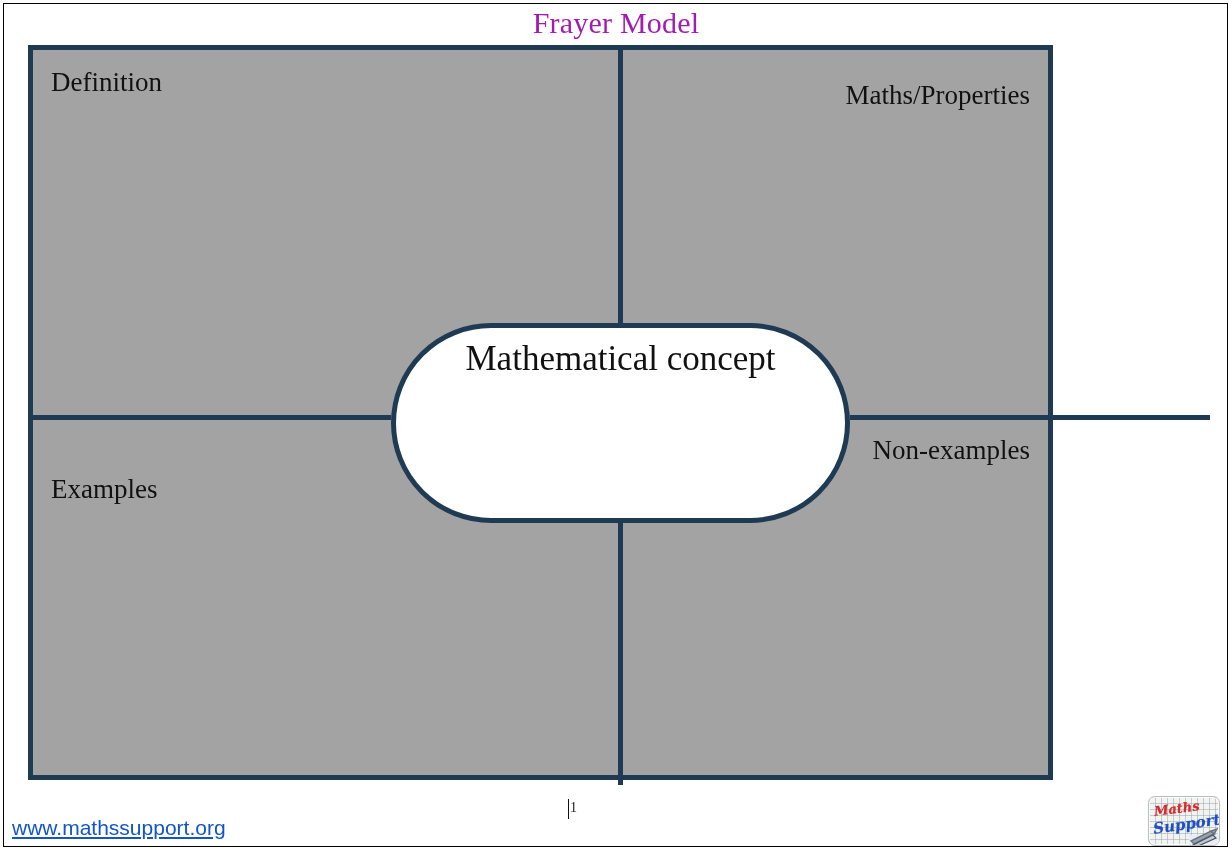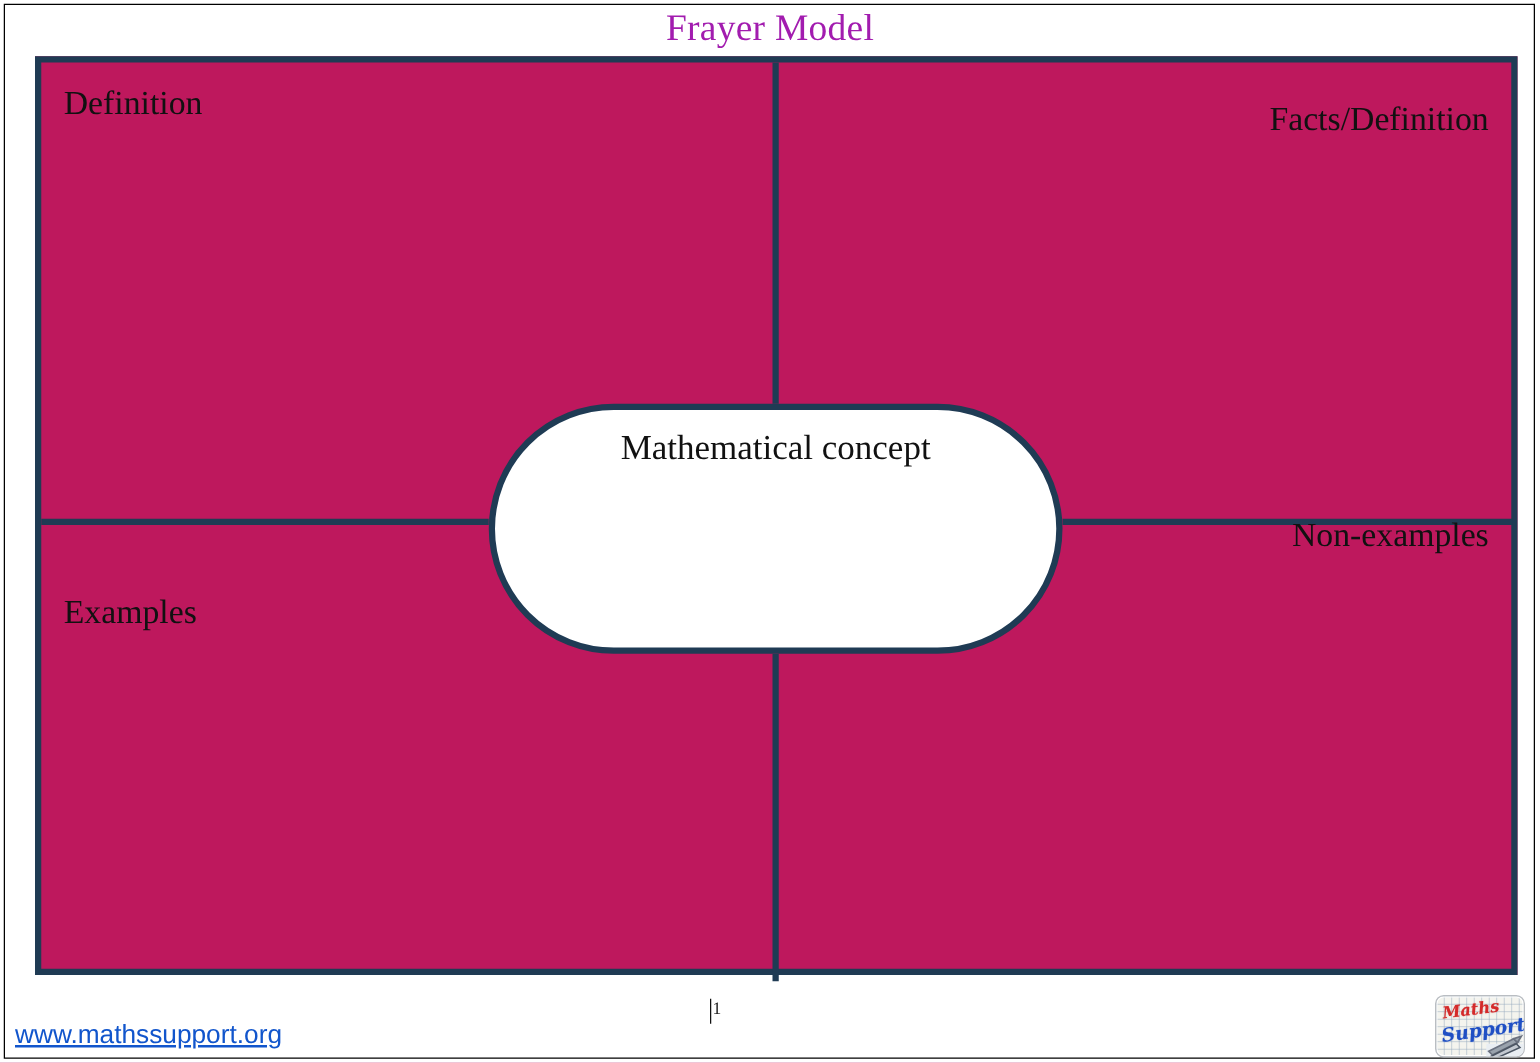--- a/index.html
+++ b/index.html
@@ -38,25 +38,25 @@
     line-height: 38px;
     color: #a21caf;
     letter-spacing: 0.2px;
   }
 
   
   .frayer-frame {
     position: absolute;
     left: 28px;
     top: 45px;
-    width: 1186px;
+    width: 1025px;
     height: 735px;
     border: 5px solid #1f3b54;
     box-sizing: border-box;
-    background: #be185d;
+    background: #a3a3a3;
   }
 
   
   .divider-v-top {
     position: absolute;
     left: 585px;           
     top: 0px;
     width: 5px;
     height: 273px;         
     background: #1f3b54;
@@ -97,37 +97,37 @@
     border-radius: 100px;
     background: #ffffff;
     box-sizing: border-box;
   }
   .concept-oval-label {
     position: absolute;
     left: 0;
     top: 14px;
     width: 100%;
     text-align: center;
-    font-size: 28px;
+    font-size: 35px;
     line-height: 34px;
     color: #111111;
   }
 
   
   .quad-label {
     position: absolute;
     font-size: 27px;
     line-height: 34px;
     color: #111111;
     white-space: nowrap;
   }
   .quad-label.tl { left: 18px;  top: 15px; }
   .quad-label.tr { right: 18px; top: 28px; }
   .quad-label.bl { left: 18px;  top: 380px; margin-top: 42px; }
-  .quad-label.br { right: 18px; top: 361px; text-align: right; }
+  .quad-label.br { right: 18px; top: 383px; text-align: right; }
 
   
   .footer-link {
     position: absolute;
     left: 12px;
     top: 816px;
     font-family: "Liberation Sans", "DejaVu Sans", sans-serif;
     font-size: 21px;
     color: #1155cc;
     text-decoration: underline;
@@ -208,21 +208,21 @@
 <div class="page-title">Frayer Model</div>
 
 <div class="frayer-frame">
 
   <div class="divider-v-top"></div>
   <div class="divider-v-bottom"></div>
   <div class="divider-h-left"></div>
   <div class="divider-h-right"></div>
 
   <div class="quad-label tl">Definition</div>
-  <div class="quad-label tr">Facts/Definition</div>
+  <div class="quad-label tr">Maths/Properties</div>
   <div class="quad-label bl">Examples</div>
   <div class="quad-label br">Non-examples</div>
 
   <div class="concept-oval">
     <div class="concept-oval-label">Mathematical concept</div>
   </div>
 
 </div>
 
 <a class="footer-link">www.mathssupport.org</a>

